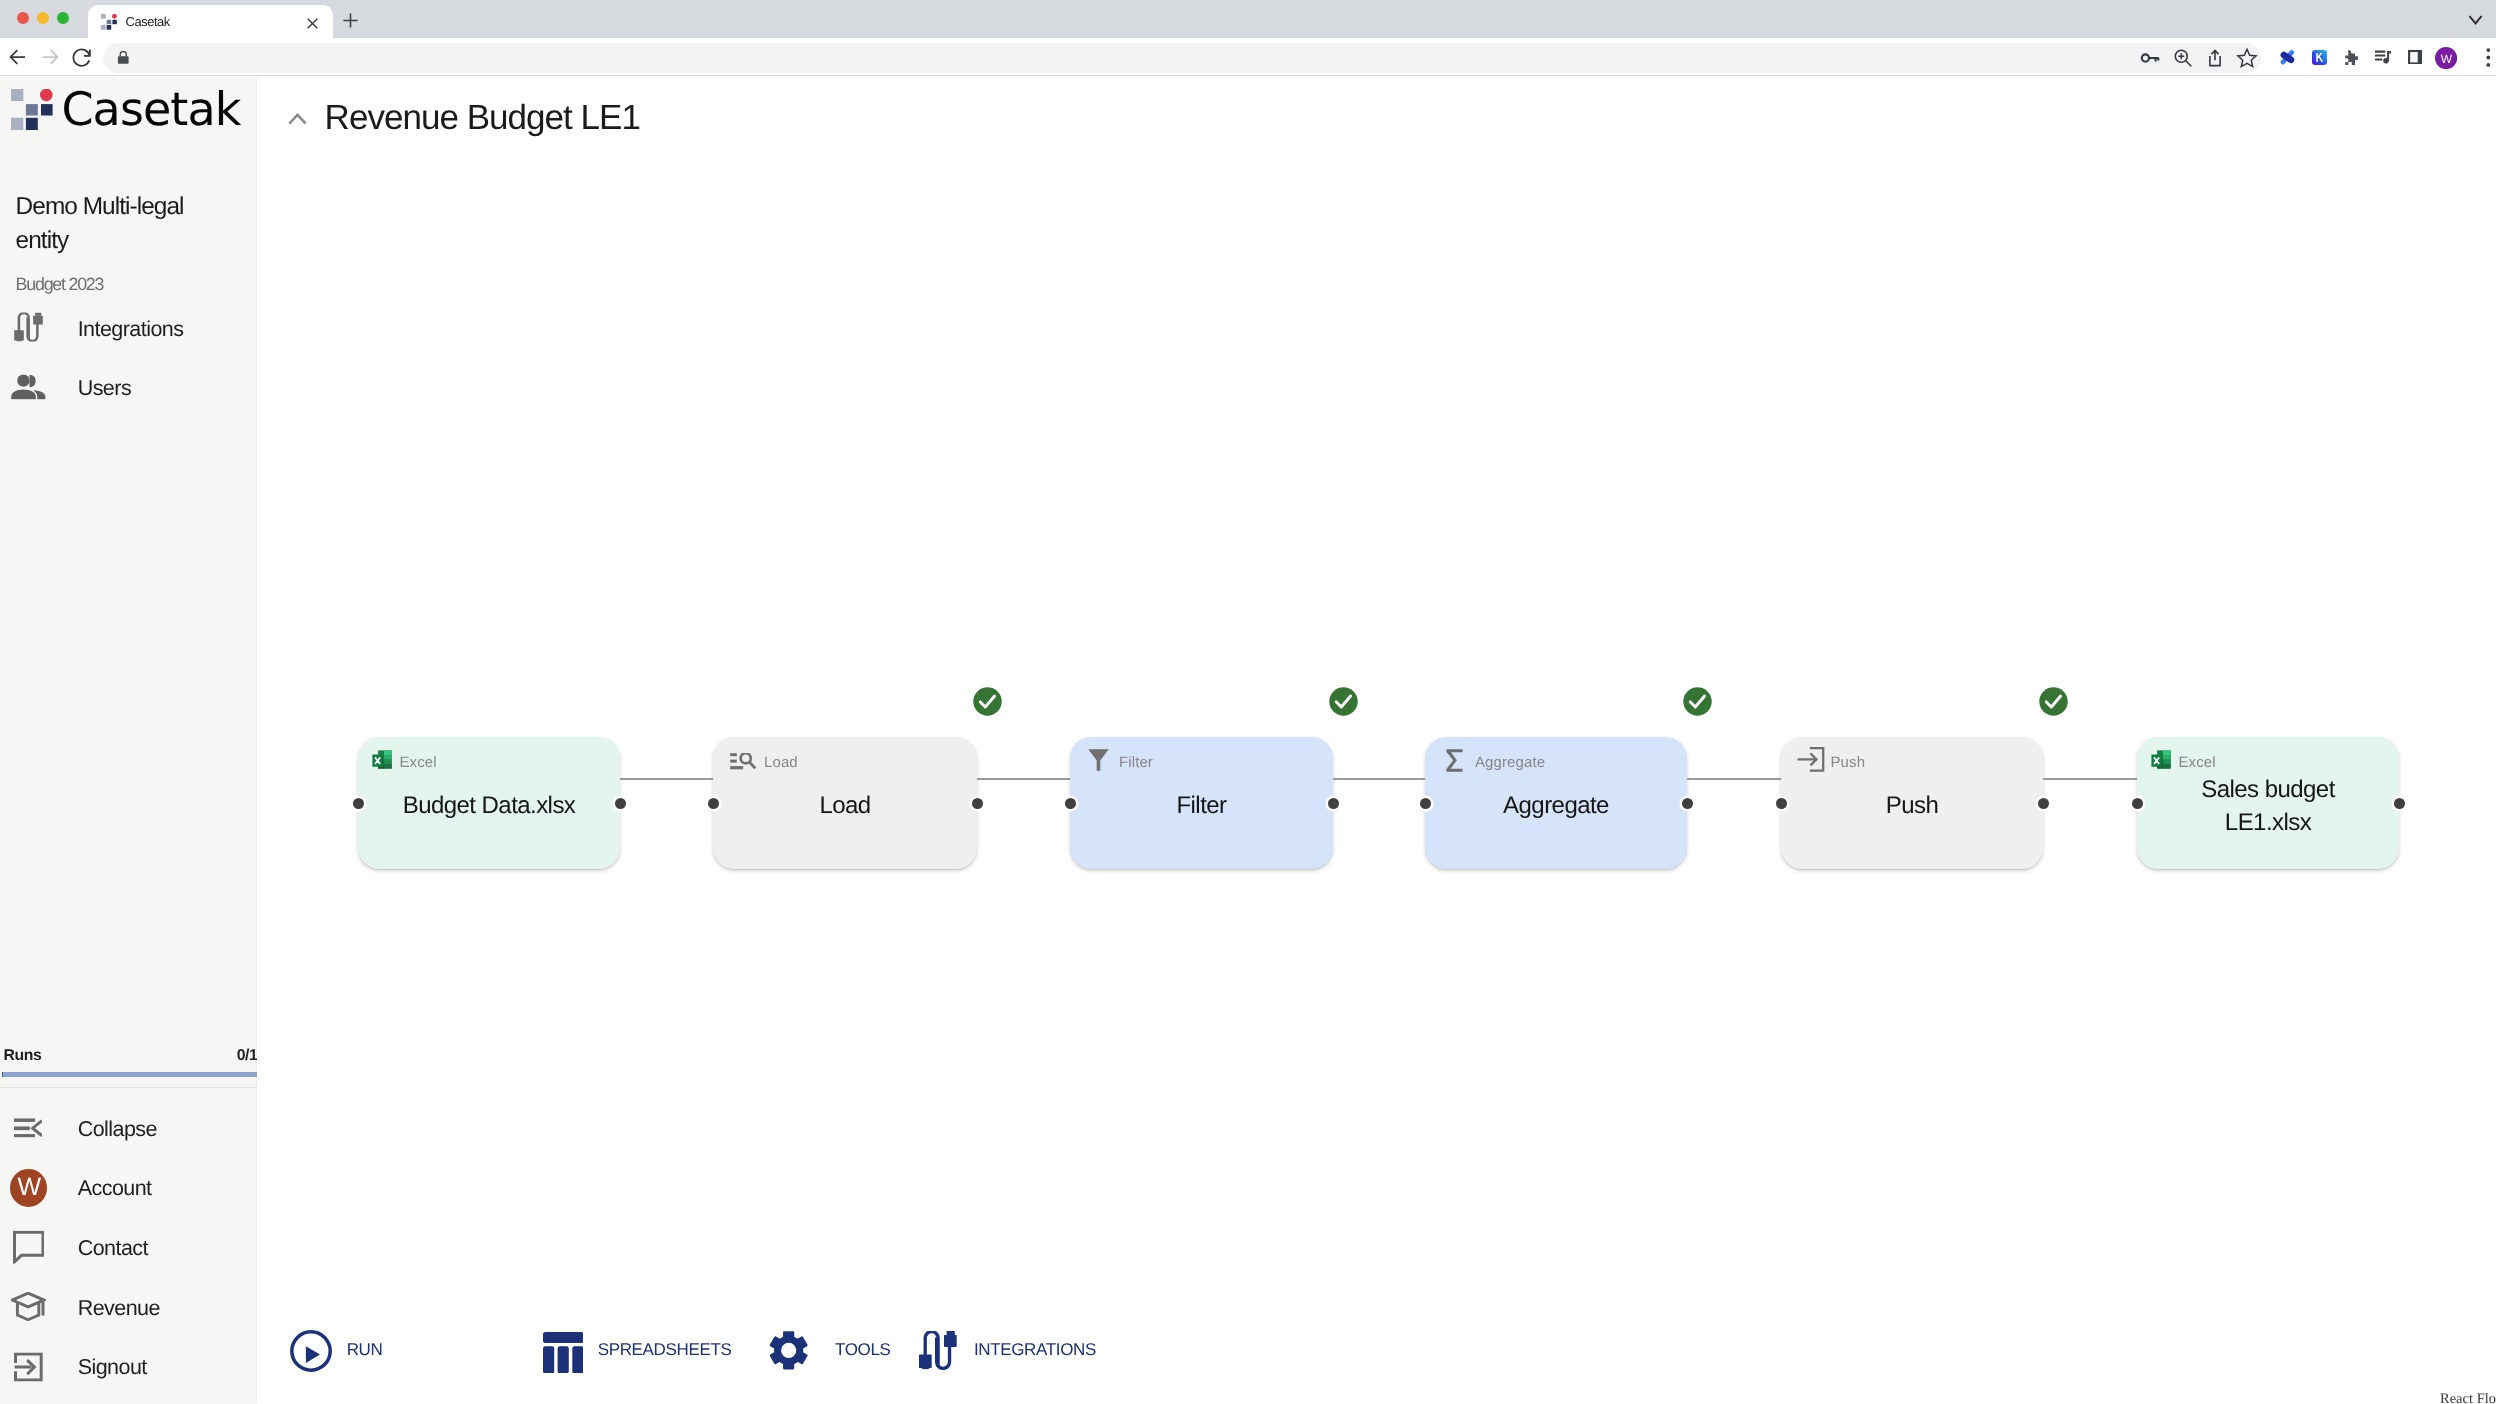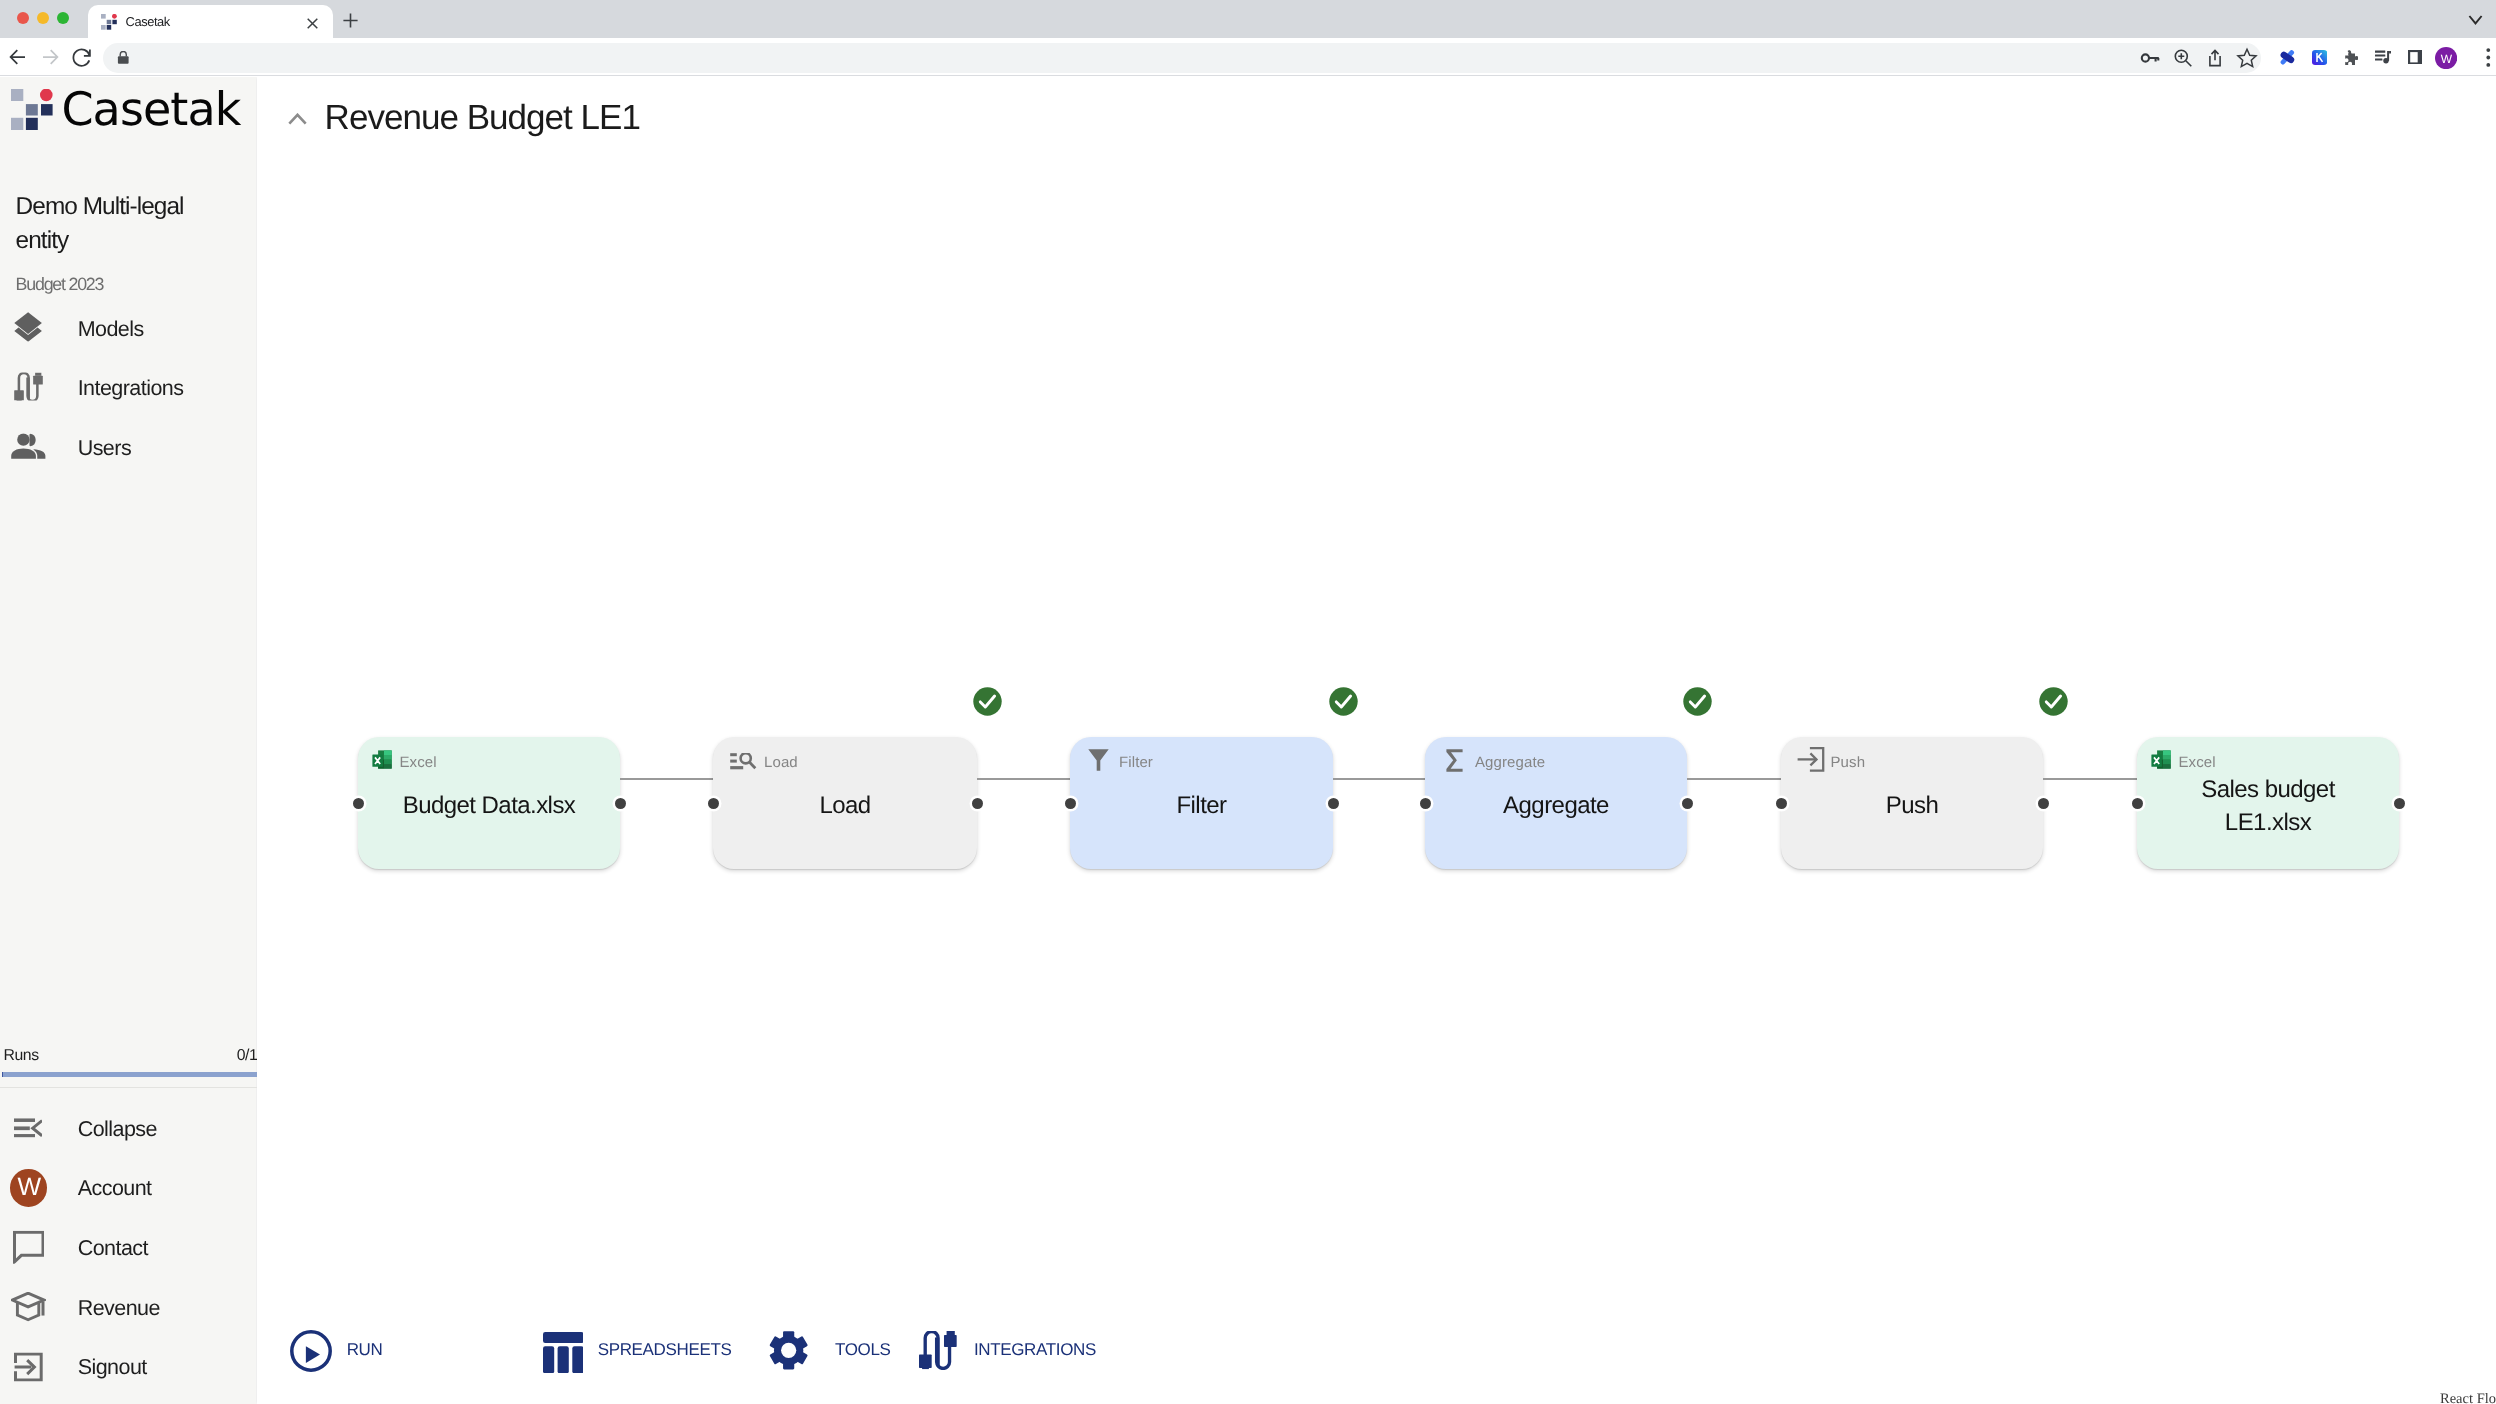--- a/index.html
+++ b/index.html
@@ -52,21 +52,21 @@
   .ws-name { font-size:24.4px; color:#1b1b1b; line-height:33.7px; letter-spacing:-0.94px;}
   .ws-sub { font-size:17.8px; color:#6e6e6e; margin-top:16px; letter-spacing:-1.2px; line-height:20px;}
 
   .nav { position:absolute; left:0; top:220px; width:257px; }
   .nav-item { position:relative; height:59.7px; cursor:pointer;}
   .nav-item.active { background:#e2e3e7; }
   .nav-ic { position:absolute; top:50%; transform:translateY(-50%); display:flex; align-items:center; justify-content:center; color:#5f5f5f;}
   .nav-lb { position:absolute; left:77.7px; top:50%; transform:translateY(-50%); margin-top:1.7px;
             font-size:21.5px; line-height:26px; color:#1e1e1e; letter-spacing:-0.55px;}
 
-  .runs { position:absolute; left:0; top:968px; width:304px;}
+  .runs { position:absolute; left:0; top:968px; width:304px;font-weight:bold;}
   .runs-row { position:relative; height:22px; }
   .runs-lb { position:absolute; left:3.4px; top:0; font-size:15.8px; line-height:22px; color:#1f1f1f; letter-spacing:-0.4px;}
   .runs-val { position:absolute; right:9px; top:0; font-size:15.8px; line-height:22px; color:#1f1f1f; letter-spacing:-0.4px;}
   .runs-bar { position:absolute; left:1.9px; top:26.6px; right:8px; height:5.3px; background:#8ba2ce;}
   .runs-bar::before { content:""; position:absolute; left:0; top:0; width:1.4px; height:5.3px; background:#3e56a0;}
   .side-sep { position:absolute; left:0; top:1010px; width:257px; height:1px; background:#e3e3e0;}
 
   .bottom-nav { position:absolute; left:0; top:1021px; width:257px; }
   .bn-item { position:relative; height:59.7px; cursor:pointer;}
   .bn-ic { position:absolute; top:50%; transform:translateY(-50%); display:flex; align-items:center; justify-content:center; color:#6a6a6a;}
@@ -269,29 +269,20 @@
       </div>
       <div class="logo-word">Casetak</div>
     </div>
 
     <div class="ws">
       <div class="ws-name">Demo Multi-legal entity</div>
       <div class="ws-sub">Budget 2023</div>
     </div>
 
     <div class="nav">
-      <div class="nav-item">
-        <div class="nav-ic" style="left:14.3px;width:28.2px;height:30.3px;">
-          <svg viewBox="0 0 28.2 30.3" width="28.2" height="30.3">
-            <path d="M14.1 0.3 L27.9 11.2 L14.1 22.1 L0.3 11.2 Z" fill="#5f5f5f"></path>
-            <path d="M0.3 19.1 L4.6 15.7 L14.1 23.2 L23.6 15.7 L27.9 19.1 L14.1 30.0 Z" fill="#5f5f5f"></path>
-          </svg>
-        </div>
-        <div class="nav-lb">Models</div>
-      </div>
       <div class="nav-item">
         <div class="nav-ic" style="left:13.9px;width:29px;height:28.9px;">
           <svg viewBox="0 0 37.7 38.1" width="29" height="28.9">
             <path d="M6.2 25.0 V7.1 a6.45 6.45 0 0 1 12.9 0 V35.5" stroke="#6b6b6b" stroke-width="3.35" fill="none" stroke-linecap="butt"></path>
             <path d="M30.55 6.0 V31.0 a6.45 6.45 0 0 1 -12.9 0 V6.5" stroke="#6b6b6b" stroke-width="3.35" fill="none" stroke-linecap="butt"></path>
             <rect x="0" y="23.5" width="12.7" height="13.4" rx="0.7" fill="#6b6b6b"></rect>
             <rect x="3.1" y="34.0" width="6.8" height="4.1" fill="#6b6b6b"></rect>
             <rect x="25.0" y="4.1" width="12.7" height="11.8" rx="0.7" fill="#6b6b6b"></rect>
             <rect x="27.6" y="0" width="8.2" height="4.3" fill="#6b6b6b"></rect>
           </svg>

